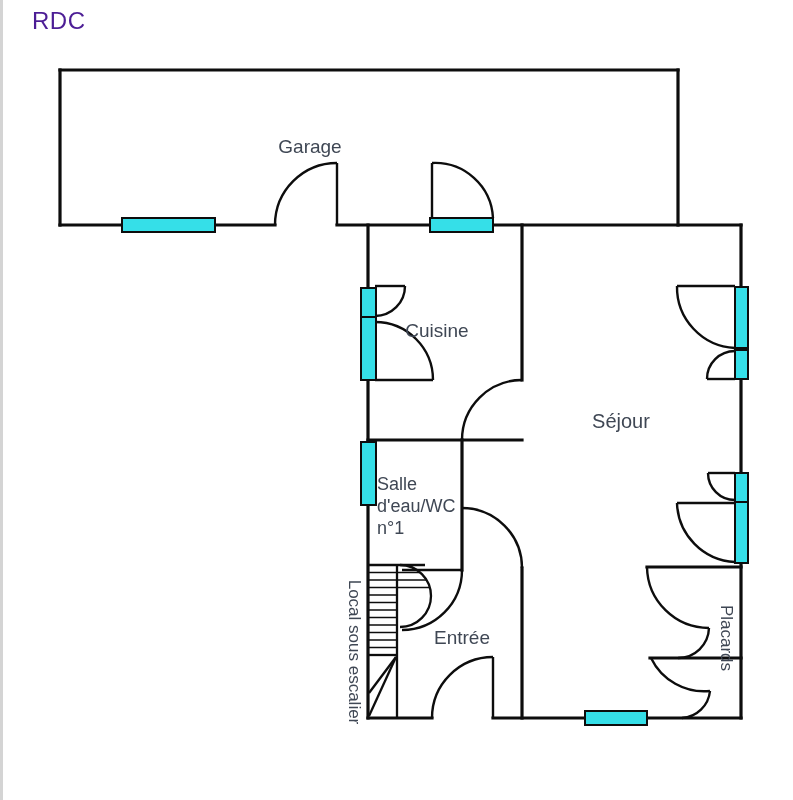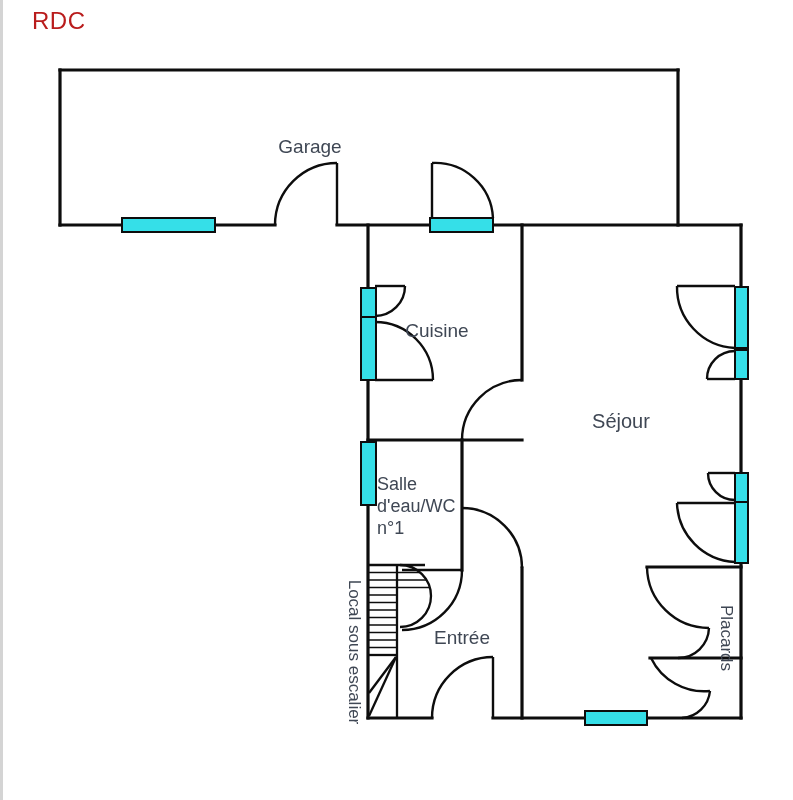--- a/index.html
+++ b/index.html
@@ -10,21 +10,21 @@
     overflow:hidden;
     font-family:"Liberation Sans",sans-serif;
   }
   .edge-strip{
     position:absolute;left:0;top:0;bottom:0;width:3px;
     background:#d4d4d4;
   }
   .floor-title{
     position:absolute;left:32px;top:7px;
     font-size:24px;font-weight:500;letter-spacing:.5px;
-    color:#b91c1c;
+    color:#4c1d95;
   }
   svg.plan{position:absolute;left:0;top:0;}
   svg.plan text{
     font-family:"Liberation Sans",sans-serif;
     fill:#3f4754;
   }
 </style>
 </head>
 <body>
 

